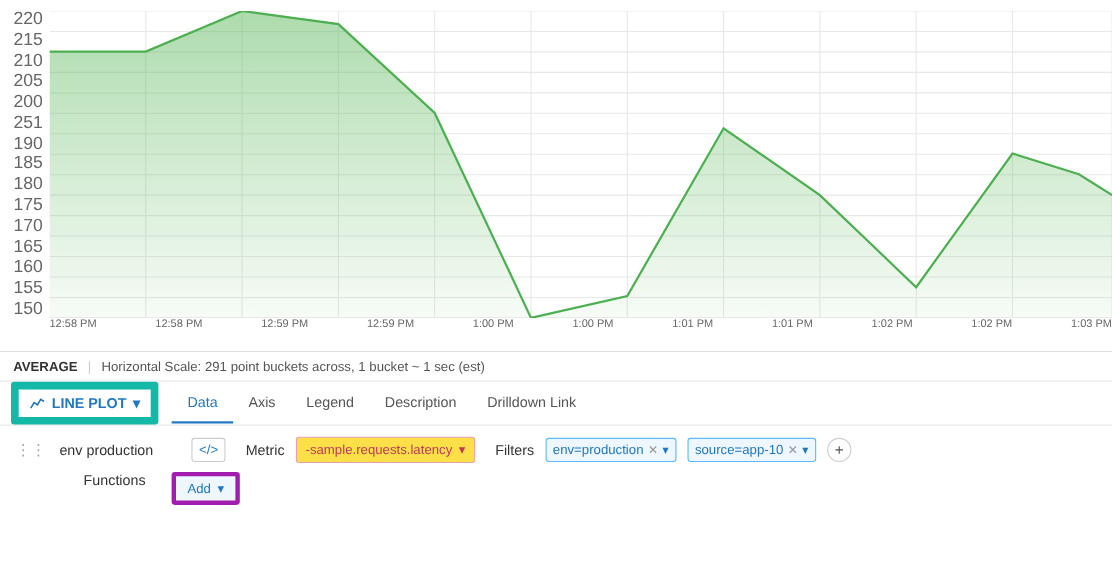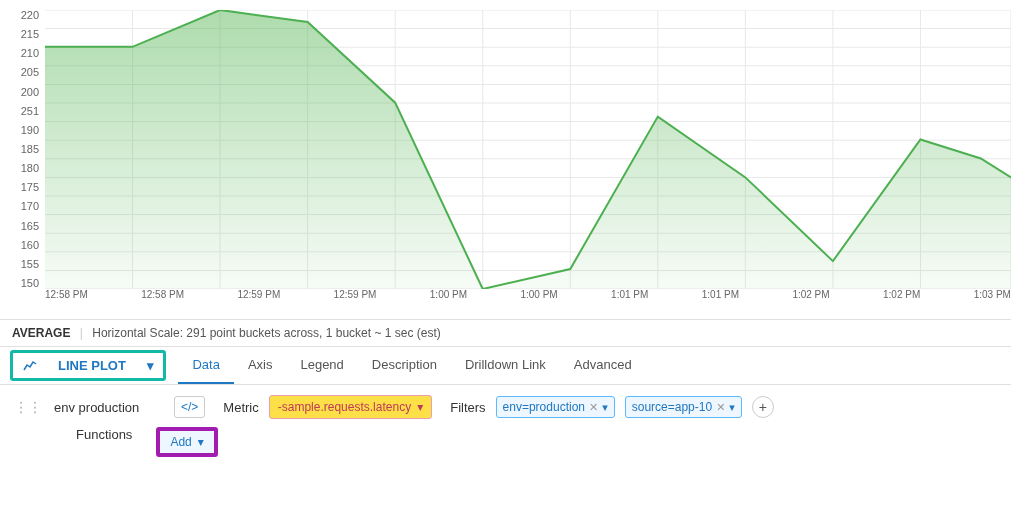--- a/index.html
+++ b/index.html
@@ -21,21 +21,21 @@
       bottom: 30px;
       width: 45px;
       display: flex;
       flex-direction: column;
       justify-content: space-between;
       align-items: flex-end;
       padding-right: 6px;
     }
 
     .y-axis span {
-      font-size: 11px;
+      font-size: 16px;
       color: #666;
       line-height: 1;
     }
 
     .x-axis {
       position: absolute;
       bottom: 0;
       left: 45px;
       right: 0;
       height: 30px;
@@ -83,22 +83,22 @@
       display: flex;
       align-items: center;
       padding: 0 10px;
       border-bottom: 1px solid #e0e0e0;
       background: #fff;
     }
 
     .chart-type-btn {
       display: flex;
       align-items: center;
-      gap: 21px;
-      border: 3px solid #14b8a6;
+      gap: 6px;
+      border: 7px solid #14b8a6;
       border-radius: 3px;
       padding: 5px 10px;
       color: #1f78c1;
       background: #fff;
       cursor: pointer;
       font-size: 13px;
       font-weight: 600;
       margin-right: 12px;
     }
 
@@ -350,21 +350,20 @@
     </svg>
     <span>LINE PLOT</span>
     <span>▾</span>
   </button>
 
   <div class="tab active">Data</div>
   <div class="tab">Axis</div>
   <div class="tab">Legend</div>
   <div class="tab">Description</div>
   <div class="tab">Drilldown Link</div>
-  <div class="tab">Advanced</div>
 </div>
 
 <div class="bottom-panel">
 
   <div class="metric-row">
     <span class="drag-handle">⋮⋮</span>
     <span class="series-name">env production</span>
     <button class="code-toggle">&lt;/&gt;</button>
     <span class="label-metric">Metric</span>
     <div class="metric-dropdown">

